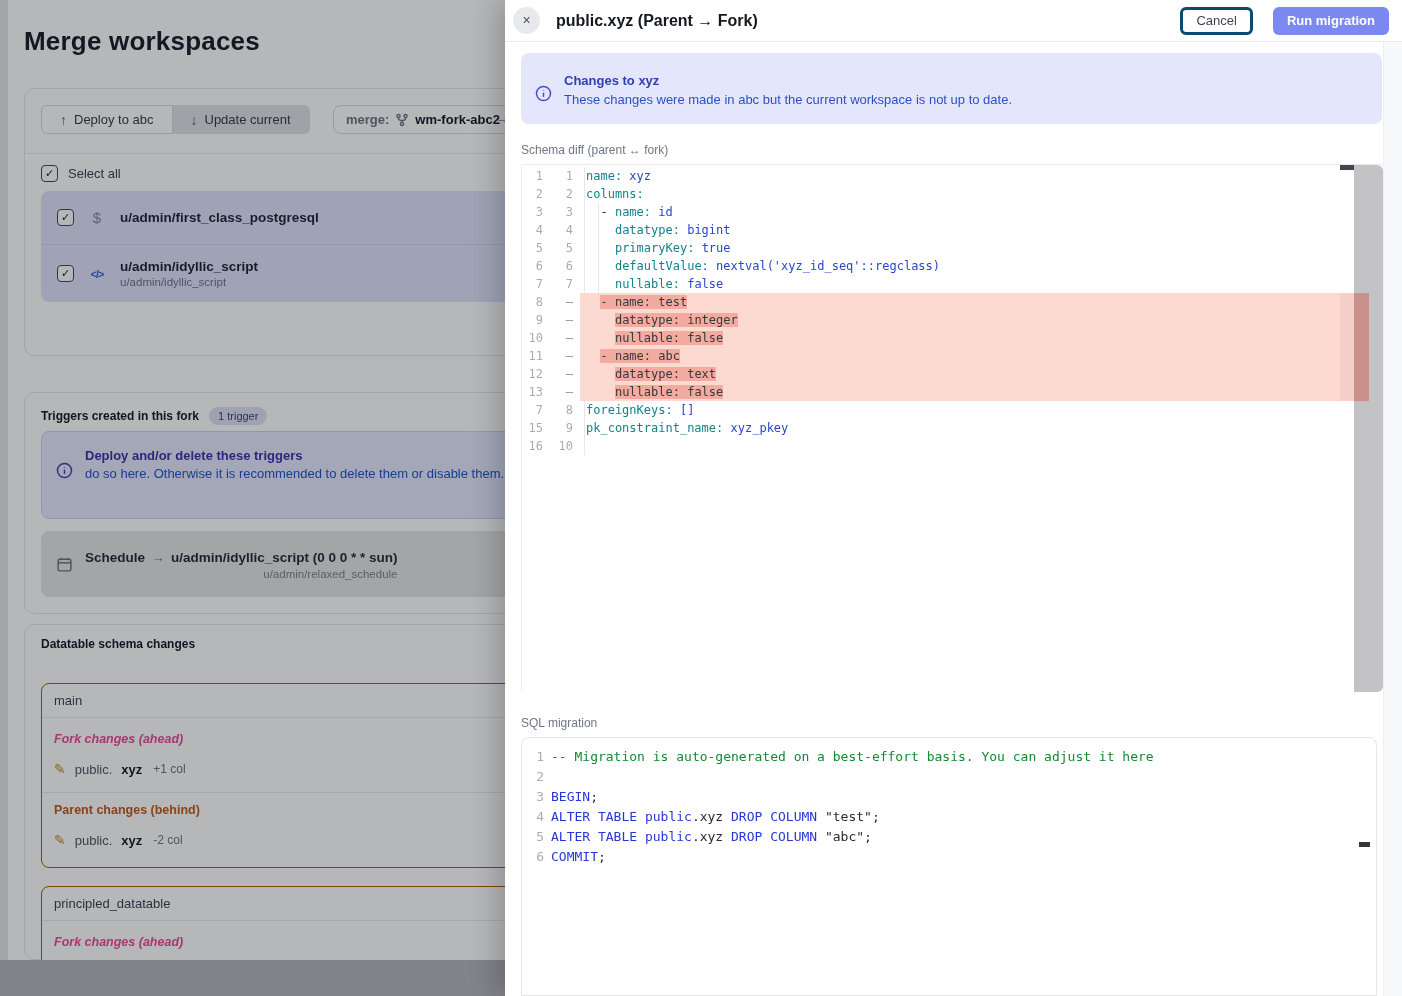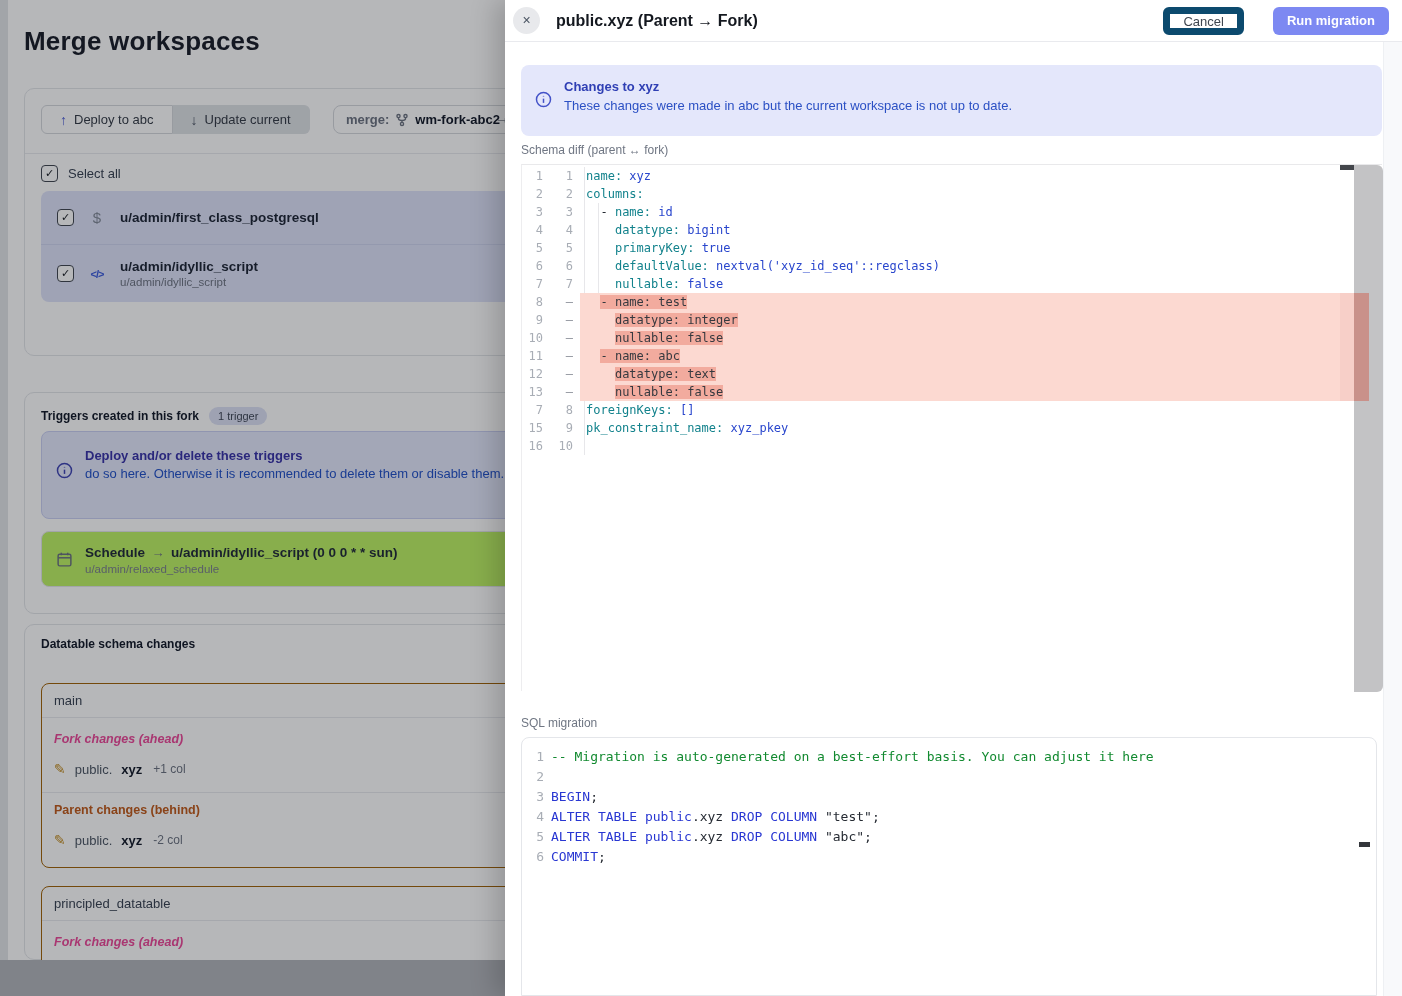--- a/index.html
+++ b/index.html
@@ -49,22 +49,22 @@
   .sec-heading { position:absolute; left:16px; display:flex; align-items:center; gap:10px; }
   .sec-heading-text { font-size:12px; font-weight:bold; color:#111827; }
   .badge { background:#dde1f5; color:#3f4757; font-size:11px; padding:3px 9px; border-radius:999px; }
 
   .trigger-alert { position:absolute; left:16px; top:38px; width:650px; height:88px; background:#e4e8fc;
                    border:1px solid #c9cff3; border-radius:8px; display:flex; padding:16px 14px; gap:12px; }
   .info-icon { flex:0 0 auto; margin-top:14px; }
   .alert-title { font-size:13px; font-weight:bold; color:#3732a8; margin-bottom:3px; }
   .alert-body { font-size:13px; color:#2050c8; line-height:16px; white-space:nowrap; }
 
-  .schedule-row { position:absolute; left:16px; top:138px; width:650px; height:56px; border:1px solid #e3e5e9;
-                  border-radius:8px; display:flex; align-items:center; gap:12px; padding:0 14px; background:#bef264; }
+  .schedule-row { position:absolute; left:16px; top:138px; width:650px; height:66px; border:1px solid #e3e5e9;
+                  border-radius:8px; display:flex; align-items:center; gap:12px; padding:0 14px; background:#e5e5e5;text-align:right; }
   .sched-label { font-size:13.5px; font-weight:bold; color:#1f2937; }
   .sched-arrow { font-size:13px; color:#6b7280; padding:0 2px; }
   .sched-path { font-size:11.5px; color:#7a818c; margin-top:2px; }
 
   .dt-groups { position:absolute; left:16px; top:40px; width:650px; }
   .dt-card { border:1px solid #a16207; border-radius:8px; background:#fff; margin-bottom:12px;margin-top:18px; }
   .dt-card-header { height:34px; display:flex; align-items:center; padding:0 12px; font-size:13px; color:#374151;
                     border-bottom:1px solid #e8eaee; }
   .dt-body { padding:10px 12px 12px; }
   .dt-section-label { font-size:12.5px; font-weight:bold; margin:4px 0 8px; }
@@ -78,27 +78,27 @@
 
   
   .drawer { position:absolute; left:505px; top:0; width:897px; height:996px; background:#fff;
             box-shadow:-10px 0 24px rgba(0,0,0,.18); }
   .drawer-header { position:absolute; left:0; top:0; right:0; height:42px; display:flex; align-items:center;
                    padding:0 13px 0 8px; border-bottom:1px solid #e9eaee; background:#fff; }
   .close-btn { width:27px; height:27px; border-radius:50%; background:#e8e9ec; border:none; color:#4b5563;
                font-size:14px; line-height:27px; text-align:center; }
   .drawer-title { margin-left:16px; font-size:16px; font-weight:bold; color:#14181f; }
   .header-spacer { flex:1; }
-  .btn-cancel { height:28px; padding:0 13px; background:#fff; border:7px solid #0c4a6e; border-radius:6px;
-                font-size:13px; color:#3f4650; margin-right:29px; }
+  .btn-cancel { height:28px; padding:0 13px; background:#fff; border:3px solid #0c4a6e; border-radius:6px;
+                font-size:13px; color:#3f4650; margin-right:20px; }
   .btn-run { height:28px; padding:0 14px; background:#7d89f2; border:none; border-radius:6px;
              font-size:13px; font-weight:bold; color:#fff; }
 
-  .drawer-alert { position:absolute; left:16px; top:65px; width:861px; height:71px; background:#e4e7fb;
-                  border-radius:8px; display:flex; gap:12px; padding:14px 14px; }
+  .drawer-alert { position:absolute; left:16px; top:53px; width:861px; height:71px; background:#e4e7fb;
+                  border-radius:8px; display:flex; gap:12px; padding:20px 14px; }
   .drawer-alert .alert-title { color:#2f3fb4; margin-bottom:4px; }
   .drawer-alert .alert-body { color:#2b50c4; }
   .drawer-alert .info-icon { margin-top:12px; }
 
   .mini-label { position:absolute; left:16px; font-size:12px; color:#6f7683; }
   .lbl-diff { top:143px; } .lbl-sql { top:716px; }
 
   
   .diff-editor { position:absolute; left:16px; top:164px; width:861px; height:527px; background:#fff;
                  border-top:1px solid #e9e9eb; border-left:1px solid #ededef;

